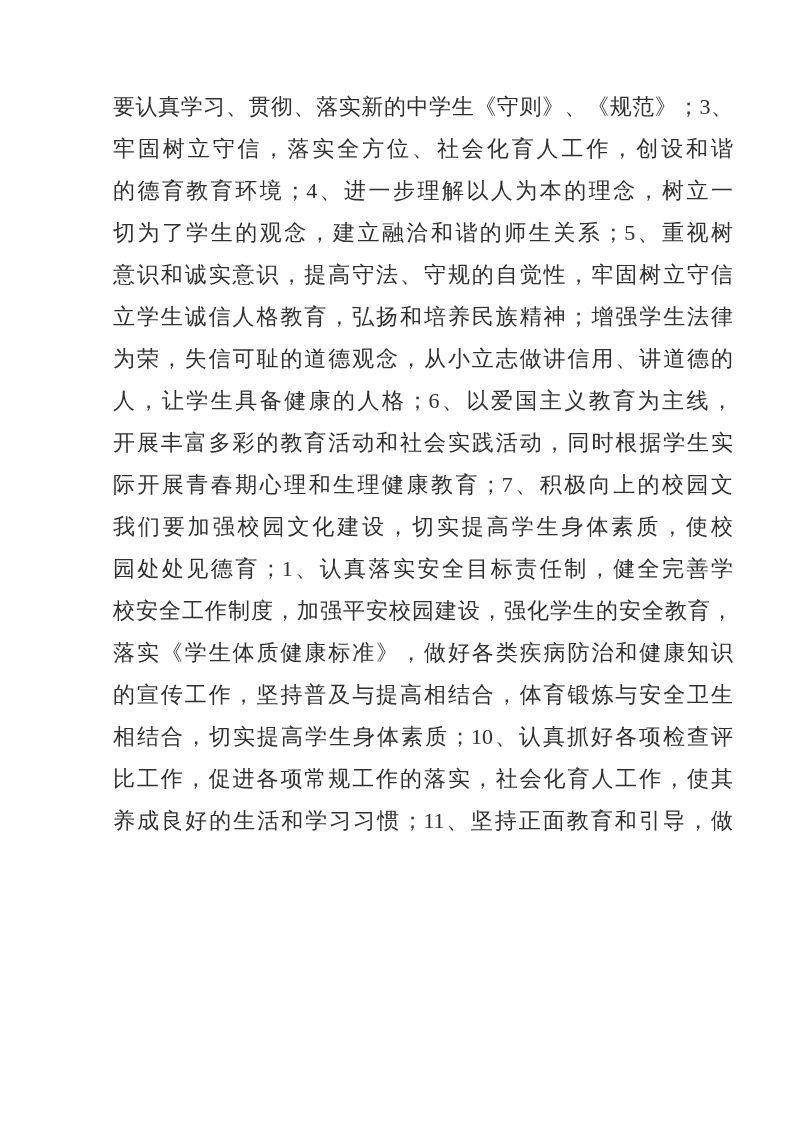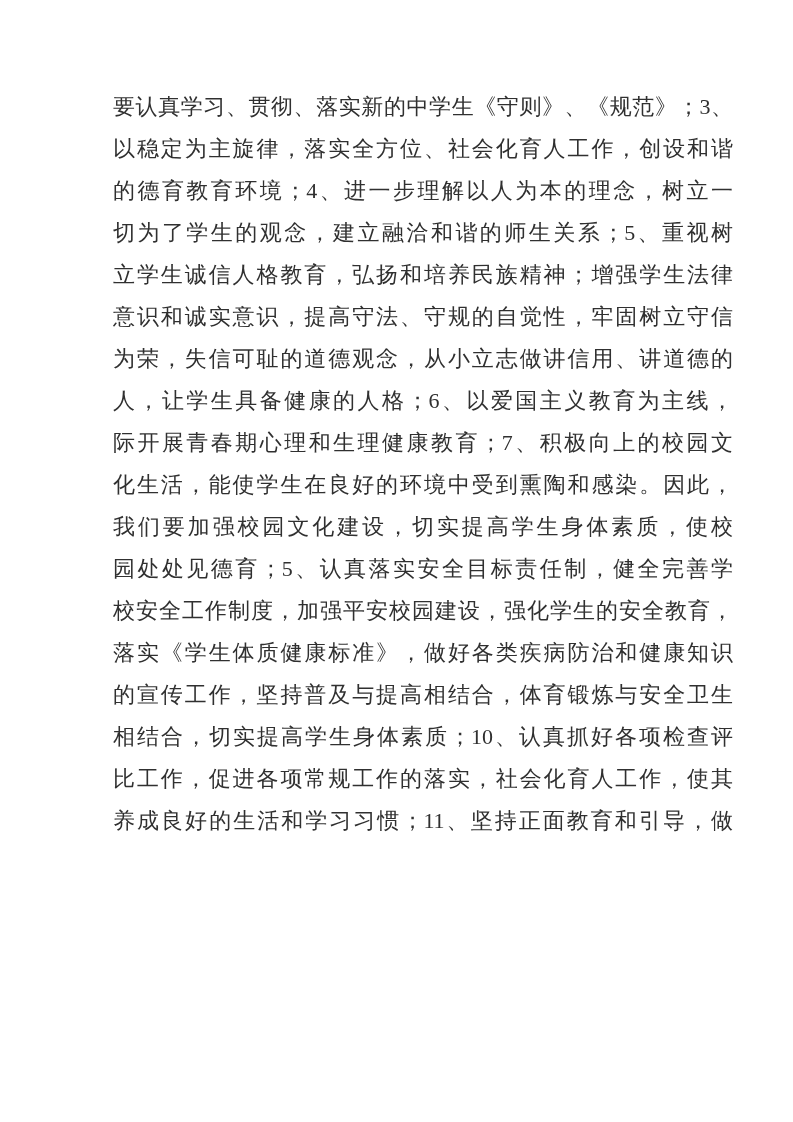--- a/index.html
+++ b/index.html
@@ -34,31 +34,31 @@
   .line.last {
     text-align-last: left;
   }
 </style>
 </head>
 <body>
 
 <div class="page">
   <div class="text-block">
       <div class="line">要认真学习、贯彻、落实新的中学生《守则》、《规范》；3、</div>
-      <div class="line">以稳定为主旋律，落实全方位、社会化育人工作，创设和谐</div>
+      <div class="line">牢固树立守信，落实全方位、社会化育人工作，创设和谐</div>
       <div class="line">的德育教育环境；4、进一步理解以人为本的理念，树立一</div>
       <div class="line">切为了学生的观念，建立融洽和谐的师生关系；5、重视树</div>
+      <div class="line">意识和诚实意识，提高守法、守规的自觉性，牢固树立守信</div>
       <div class="line">立学生诚信人格教育，弘扬和培养民族精神；增强学生法律</div>
-      <div class="line">意识和诚实意识，提高守法、守规的自觉性，牢固树立守信</div>
       <div class="line">为荣，失信可耻的道德观念，从小立志做讲信用、讲道德的</div>
       <div class="line">人，让学生具备健康的人格；6、以爱国主义教育为主线，</div>
+      <div class="line">开展丰富多彩的教育活动和社会实践活动，同时根据学生实</div>
       <div class="line">际开展青春期心理和生理健康教育；7、积极向上的校园文</div>
-      <div class="line">化生活，能使学生在良好的环境中受到熏陶和感染。因此，</div>
       <div class="line">我们要加强校园文化建设，切实提高学生身体素质，使校</div>
-      <div class="line">园处处见德育；5、认真落实安全目标责任制，健全完善学</div>
+      <div class="line">园处处见德育；1、认真落实安全目标责任制，健全完善学</div>
       <div class="line">校安全工作制度，加强平安校园建设，强化学生的安全教育，</div>
       <div class="line">落实《学生体质健康标准》，做好各类疾病防治和健康知识</div>
       <div class="line">的宣传工作，坚持普及与提高相结合，体育锻炼与安全卫生</div>
       <div class="line">相结合，切实提高学生身体素质；10、认真抓好各项检查评</div>
       <div class="line">比工作，促进各项常规工作的落实，社会化育人工作，使其</div>
       <div class="line">养成良好的生活和学习习惯；11、坚持正面教育和引导，做</div>
     </div>
 </div>
 
 </body></html>

